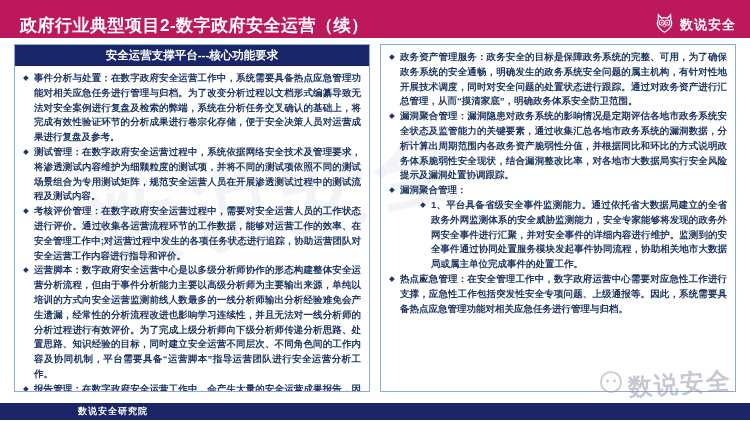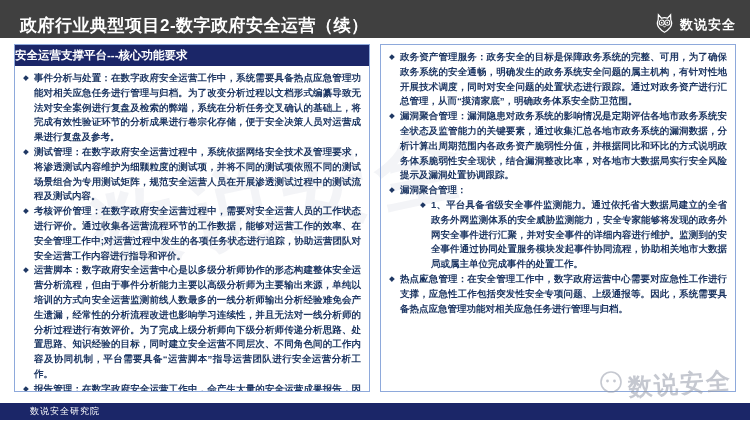--- a/index.html
+++ b/index.html
@@ -1,42 +1,42 @@
 <!DOCTYPE html>
 <html><head>
 <meta charset="utf-8">
 <style>
   * { margin:0; padding:0; box-sizing:border-box; }
   html,body { width:750px; height:422px; }
   body { font-family:"Liberation Sans","DejaVu Sans",sans-serif; background:#e8e8e8; }
   .slide { position:relative; width:750px; height:422px; background:#ffffff; overflow:hidden; }
 
   
-  .header { position:absolute; top:0; left:0; width:750px; height:38px; background:#404040;
+  .header { position:absolute; top:0; left:0; width:750px; height:38px; background:#be185d;
             display:flex; align-items:center; justify-content:space-between; padding:12px 14px 0 20px; z-index:5; }
   .header-title { color:#ffffff; font-size:17px; font-weight:bold; letter-spacing:0.5px; }
   .logo { display:flex; align-items:center; gap:5px; }
   .logo-text { color:#ffffff; font-size:13px; font-weight:bold; letter-spacing:1px; }
 
   
   .panels { position:absolute; top:44px; left:14px; width:722px; height:348px; display:flex; gap:10px; z-index:3; }
   .panel { flex:1; border:1px solid #8ea9db; background:rgba(255,255,255,0.0); display:flex; flex-direction:column; }
-  .panel-header { background:#1b2668; color:#ffffff; text-align:left; font-weight:bold;
+  .panel-header { background:#1b2668; color:#ffffff; text-align:center; font-weight:bold;
                   font-size:11.5px; line-height:21px; height:21px; flex:none; }
   .panel-body { flex:1; padding:5px 8px 0 8px; color:#1f3864; font-size:9.5px; font-weight:bold;
                 line-height:14.8px; text-align:justify; overflow:hidden; }
   .item { position:relative; padding-left:11px; }
   .item > .bullet { position:absolute; left:0; top:0; font-size:7.5px; }
   .subitem { position:relative; padding-left:42px; }
   .subitem > .bullet { position:absolute; left:31px; top:0; font-size:7.5px; }
 
   
   .footer { position:absolute; left:0; bottom:2px; width:750px; height:17px; background:#1b2668;
             display:flex; align-items:center; padding-left:30px; z-index:5; }
-  .footer-text { color:#ffffff; font-size:9px; font-weight:normal; letter-spacing:1px; }
+  .footer-text { color:#ffffff; font-size:9px; font-weight:bold; letter-spacing:1px;margin-left:48px; }
 
   
   .wm-center { position:absolute; left:90px; top:140px; font-size:86px; font-weight:bold;
                color:rgba(140,150,175,0.10); transform:rotate(-12deg); white-space:nowrap;
                z-index:2; pointer-events:none; letter-spacing:10px; }
   .wm-corner { position:absolute; right:18px; bottom:22px; display:flex; align-items:center; gap:4px;
                z-index:4; pointer-events:none; }
   .wm-corner-text { font-size:24px; font-weight:bold; color:rgba(150,155,170,0.55);
                     letter-spacing:2px; transform:rotate(-4deg); }
 </style>

